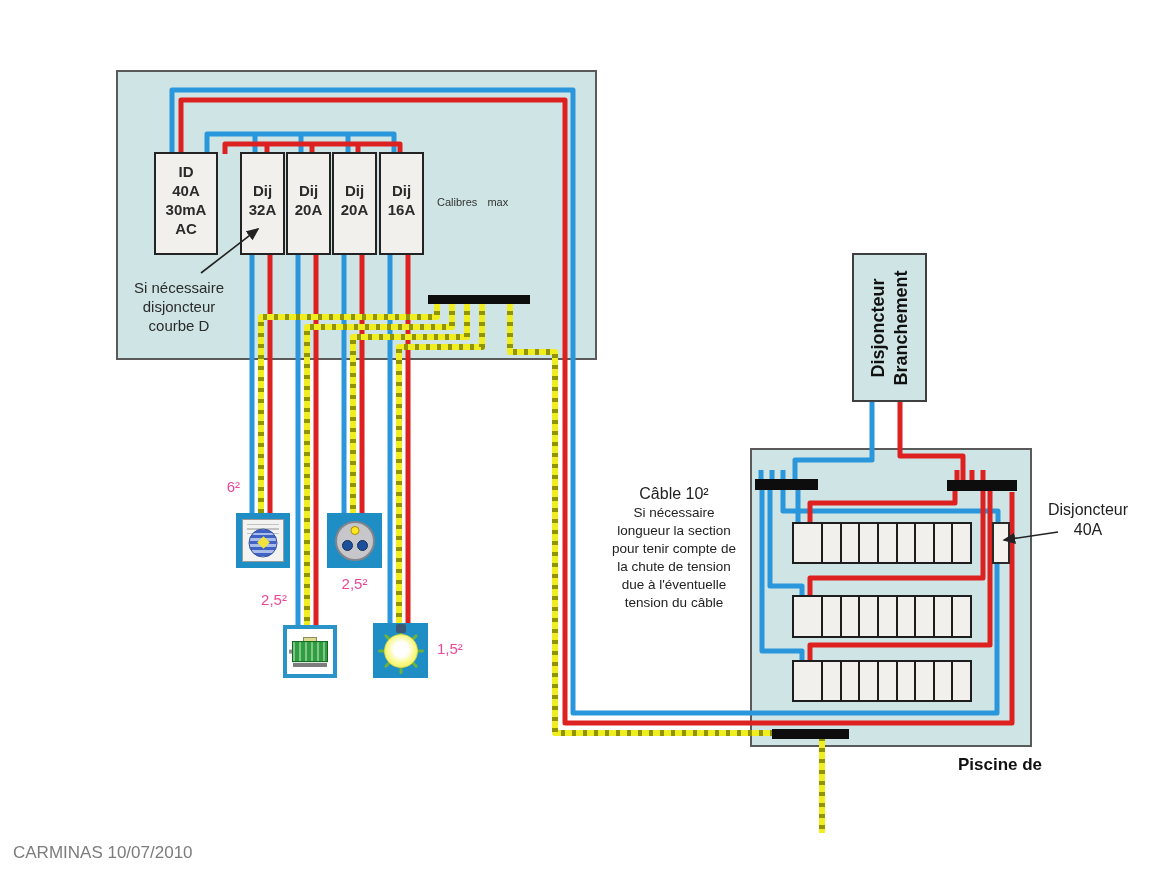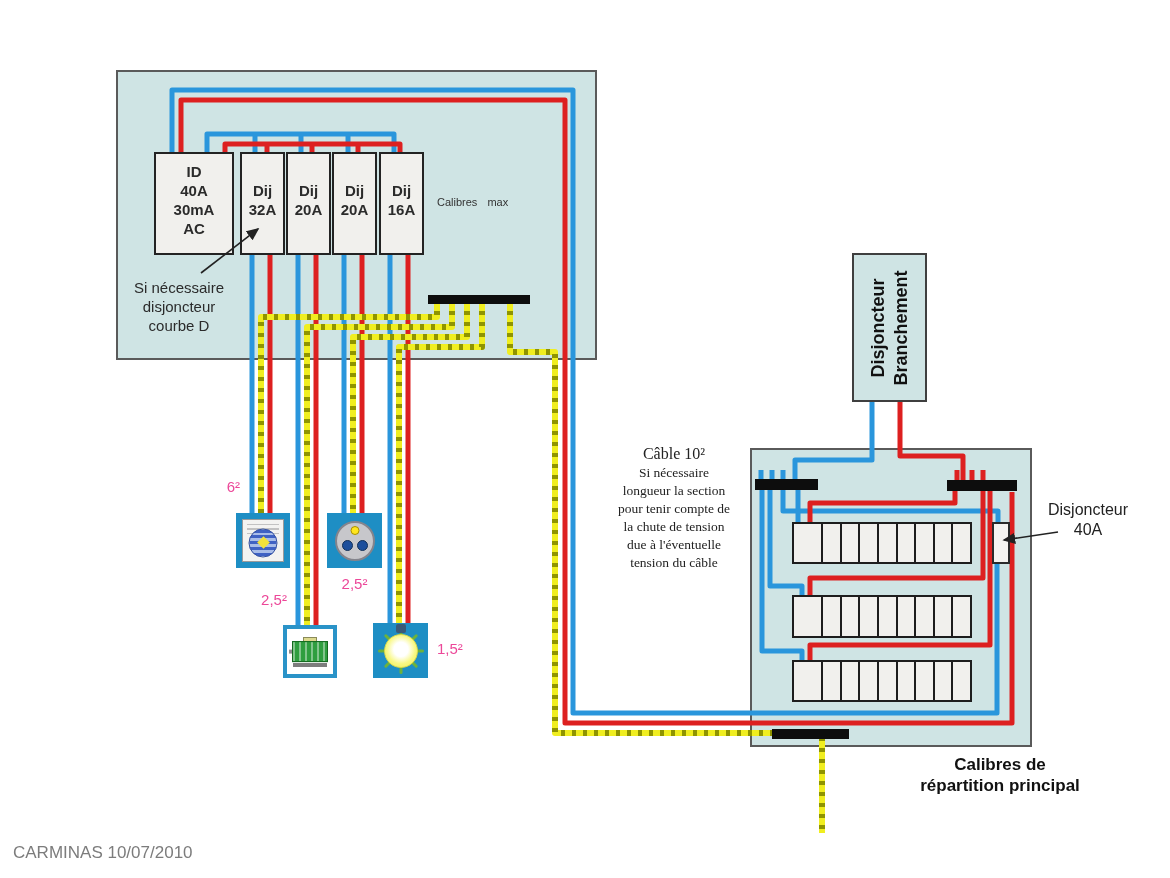--- a/index.html
+++ b/index.html
@@ -177,21 +177,21 @@
       <path class="wy" d="M822,737 L822,833"></path>
       <path class="wyd" d="M822,737 L822,833"></path>
     </g>
 
     <rect class="busbar" x="428" y="295" width="102" height="9"></rect>
     <rect class="busbar" x="755" y="479" width="63" height="11"></rect>
     <rect class="busbar" x="947" y="480" width="70" height="11"></rect>
     <rect class="busbar" x="772" y="729" width="77" height="10"></rect>
   </svg>
 
-  <div class="box idbox" style="left:154px;top:152px;width:80px;height:103px;">
+  <div class="box idbox" style="left:154px;top:152px;width:64px;height:103px;">
     <div>ID</div>
     <div>40A</div>
     <div>30mA</div>
     <div>AC</div>
   </div>
   <div class="box dijbox" style="left:240px;top:152px;width:45px;height:103px;">
     <div>Dij</div>
     <div>32A</div>
   </div>
   <div class="box dijbox" style="left:286px;top:152px;width:45px;height:103px;">
@@ -296,35 +296,34 @@
     <div>courbe D</div>
   </div>
 
   <div class="lbl t-cal" style="left:437px;top:196px;width:130px;">Calibres max</div>
 
   <div class="lbl t-sec" style="left:198px;top:478px;width:42px;text-align:right;">6²</div>
   <div class="lbl t-sec" style="left:250px;top:591px;width:48px;text-align:center;">2,5²</div>
   <div class="lbl t-sec" style="left:327px;top:575px;width:55px;text-align:center;">2,5²</div>
   <div class="lbl t-sec" style="left:437px;top:640px;width:48px;">1,5²</div>
 
-  <div class="lbl t-cable" style="left:575px;top:443px;width:198px;font-family:Liberation Serif, serif;">
+  <div class="lbl t-cable" style="left:575px;top:483px;width:198px;">
     <div class="first">Câble 10²</div>
     <div>Si nécessaire</div>
     <div>longueur la section</div>
     <div>pour tenir compte de</div>
     <div>la chute de tension</div>
     <div>due à l'éventuelle</div>
     <div>tension du câble</div>
   </div>
 
   <div class="lbl t-d40" style="left:1028px;top:500px;width:120px;">
     <div>Disjoncteur</div>
     <div>40A</div>
   </div>
 
   <div class="lbl t-main" style="left:890px;top:754px;width:220px;">
-    <div>Calibres de</div>
-    <div>répartition principal</div>
+    <div>Piscine de</div>
   </div>
 
   <div class="lbl t-foot" style="left:13px;top:843px;">CARMINAS 10/07/2010</div>
 
 </div>
 
 </body></html>

